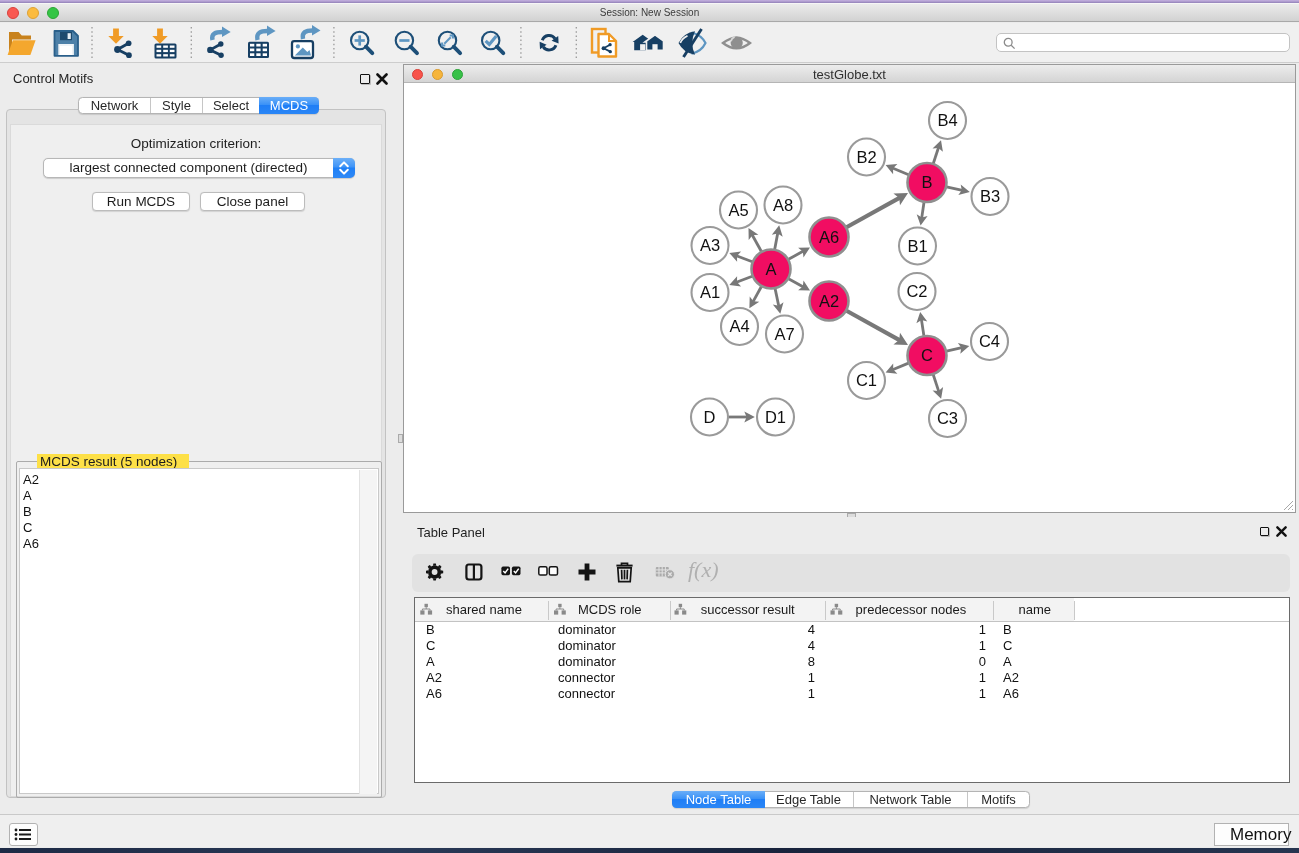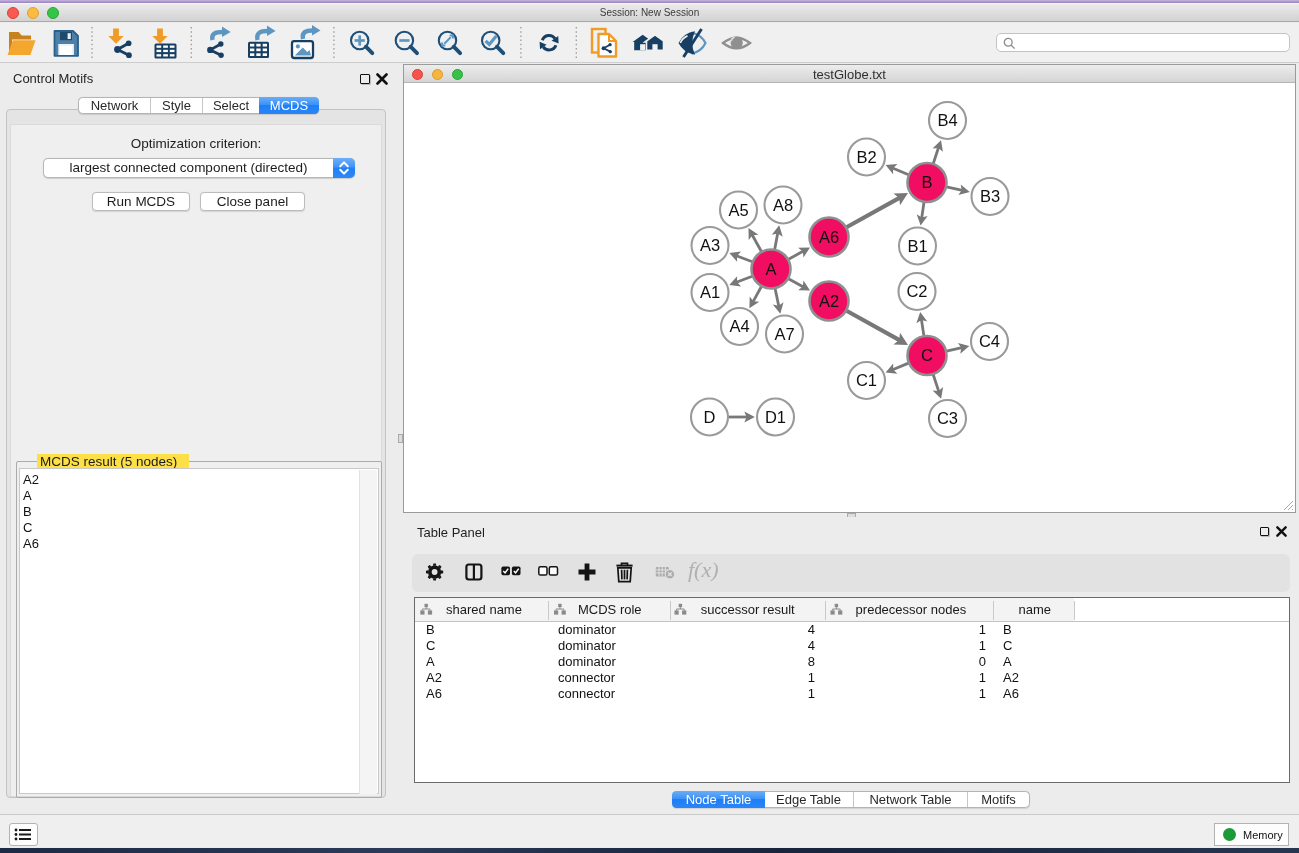--- a/index.html
+++ b/index.html
@@ -422,17 +422,17 @@
         </g>
         <g fill="#1a1a1a">
           <circle cx="6" cy="6" r="1.4"></circle>
           <circle cx="6" cy="10.5" r="1.4"></circle>
           <circle cx="6" cy="15" r="1.4"></circle>
         </g>
       </svg>
   </div>
   <div class="abs" style="left:1214px;top:8px;width:75px;height:23px;background:#fdfdfd;border:1px solid #b2b2b2;display:flex;align-items:center;">
     <div style="width:13px;height:13px;border-radius:50%;background:#1b9a38;margin-left:8px;"></div>
-    <div style="font-size:11px;color:#111;margin-left:7px;">Memory</div>
+    <div style="font-size:17px;color:#111;margin-left:7px;">Memory</div>
   </div>
 </div>
 
 <div class="abs" style="left:0;top:848px;width:1299px;height:5px;background:linear-gradient(90deg,#1d2a45,#2a3a58 30%,#18233c 60%,#263550);"></div>
 
 </body></html>

